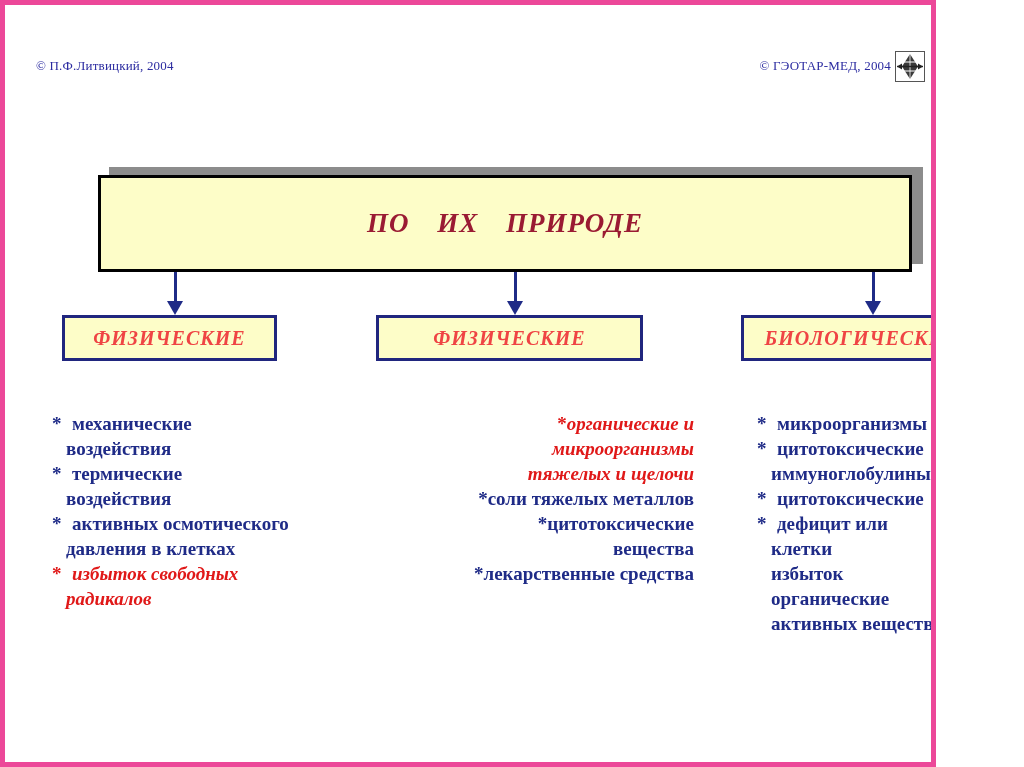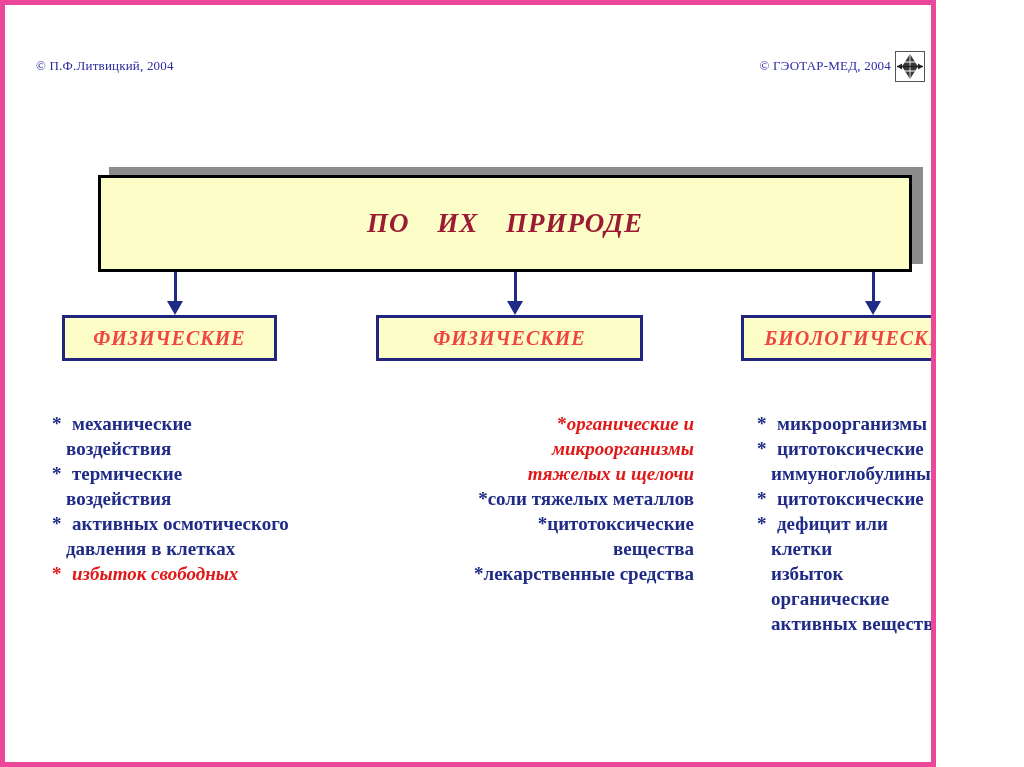--- a/index.html
+++ b/index.html
@@ -105,20 +105,21 @@
   <div class="cat-box cat-3">БИОЛОГИЧЕСКИЕ</div>
 
   <div class="col col-1">
     <div class="line"><span class="ast">*</span><span>механические</span></div>
     <div class="line cont"><span>воздействия</span></div>
     <div class="line"><span class="ast">*</span><span>термические</span></div>
     <div class="line cont"><span>воздействия</span></div>
     <div class="line"><span class="ast">*</span><span>активных осмотического</span></div>
     <div class="line cont"><span>давления в клетках</span></div>
     <div class="line red"><span class="ast">*</span><span>избыток свободных</span></div>
+    <div class="line red cont"><span>радикалов</span></div>
   </div>
 
   <div class="col col-2">
     <div class="line red"><span class="ast">*</span><span>органические и</span></div>
     <div class="line red cont"><span>микроорганизмы</span></div>
     <div class="line red cont"><span>тяжелых и щелочи</span></div>
     <div class="line"><span class="ast">*</span><span>соли тяжелых металлов</span></div>
     <div class="line"><span class="ast">*</span><span>цитотоксические</span></div>
     <div class="line cont"><span>вещества</span></div>
     <div class="line"><span class="ast">*</span><span>лекарственные средства</span></div>

